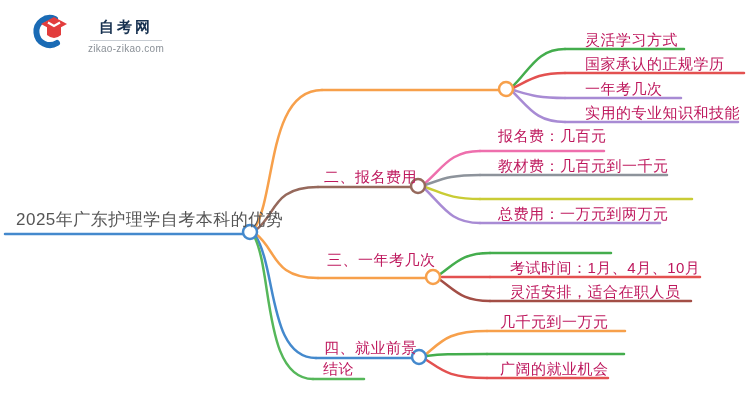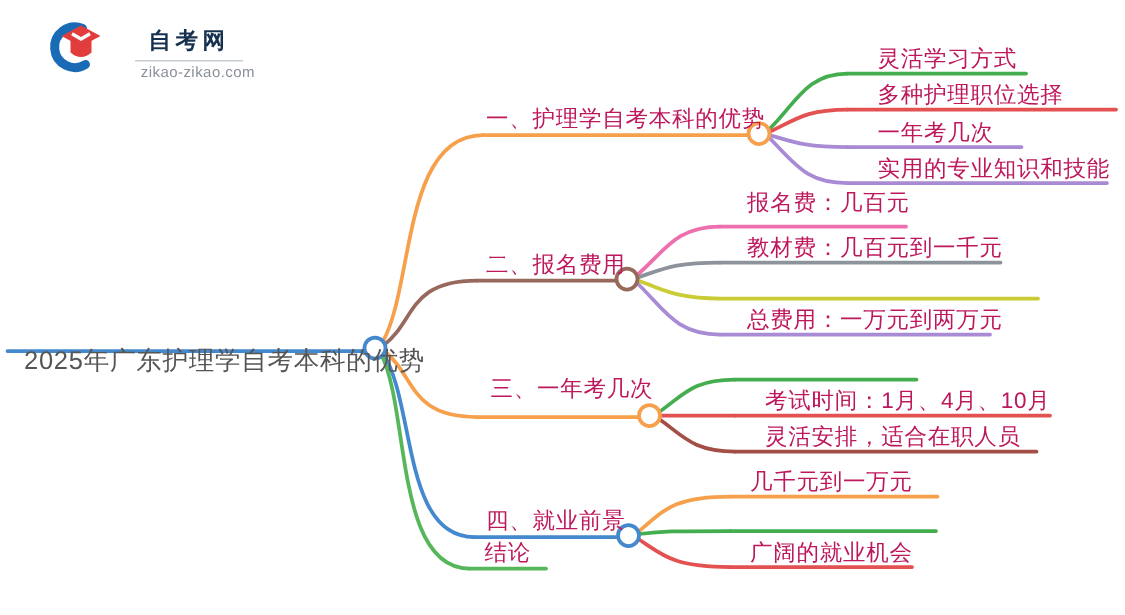--- a/index.html
+++ b/index.html
@@ -5,28 +5,28 @@
   html,body{margin:0;padding:0;background:#fff;}
   .stage{
     position:relative;width:750px;height:410px;background:#ffffff;overflow:hidden;
     font-family:"Liberation Sans","DejaVu Sans",sans-serif;
   }
   svg.lines{position:absolute;left:0;top:0;}
   .txt{
     position:absolute;white-space:nowrap;color:#be185d;
     font-size:15px;line-height:19px;letter-spacing:0.5px;
   }
-  .root-label{font-size:17px;color:#555555;letter-spacing:0.5px;margin-top:21px;}
+  .root-label{font-size:17px;color:#555555;letter-spacing:0.5px;}
   .logo-name{
     position:absolute;left:88px;top:18px;width:76px;text-align:center;
     font-size:15px;font-weight:bold;color:#16304f;letter-spacing:3px;
   }
   .logo-divider{position:absolute;left:90px;top:40px;width:72px;border-top:1px solid #c8cdd3;}
   .logo-url{
-    position:absolute;left:82px;top:43px;width:88px;text-align:right;
+    position:absolute;left:82px;top:43px;width:88px;text-align:center;
     font-size:10px;color:#8a9097;letter-spacing:0.3px;
   }
 </style>
 </head>
 <body>
 
 <div class="stage">
 
   <svg class="lines" width="750" height="410" viewBox="0 0 750 410" fill="none" stroke-width="2.5" stroke-linecap="round">
 
@@ -89,28 +89,27 @@
       <path d="M 24 6 L 37 13 L 24 20 L 11 13 Z" fill="#e23d3d"></path>
       <path d="M 18 11.5 L 24 15 L 30 11.5" fill="none" stroke="#ffffff" stroke-width="2.2"></path>
     </svg>
     <div class="logo-name">自考网</div>
     <div class="logo-divider"></div>
     <div class="logo-url">zikao-zikao.com</div>
   </div>
 
   <div class="txt root-label" style="left:16px;top:210px">2025年广东护理学自考本科的优势</div>
 
-  <div class="txt" style="left:324px;top:70px">一、护理学自考本科的优势</div>
   <div class="txt" style="left:324px;top:167px">二、报名费用</div>
   <div class="txt" style="left:327px;top:250px">三、一年考几次</div>
   <div class="txt" style="left:324px;top:338px">四、就业前景</div>
   <div class="txt" style="left:323px;top:359px">结论</div>
 
   <div class="txt" style="left:585px;top:30px">灵活学习方式</div>
-  <div class="txt" style="left:585px;top:54px">多种护理职位选择</div>
+  <div class="txt" style="left:585px;top:54px">国家承认的正规学历</div>
   <div class="txt" style="left:585px;top:79px">一年考几次</div>
   <div class="txt" style="left:585px;top:103px">实用的专业知识和技能</div>
 
   <div class="txt" style="left:498px;top:126px">报名费：几百元</div>
   <div class="txt" style="left:498px;top:156px">教材费：几百元到一千元</div>
   <div class="txt" style="left:498px;top:204px">总费用：一万元到两万元</div>
 
   <div class="txt" style="left:510px;top:258px">考试时间：1月、4月、10月</div>
   <div class="txt" style="left:510px;top:282px">灵活安排，适合在职人员</div>
 

